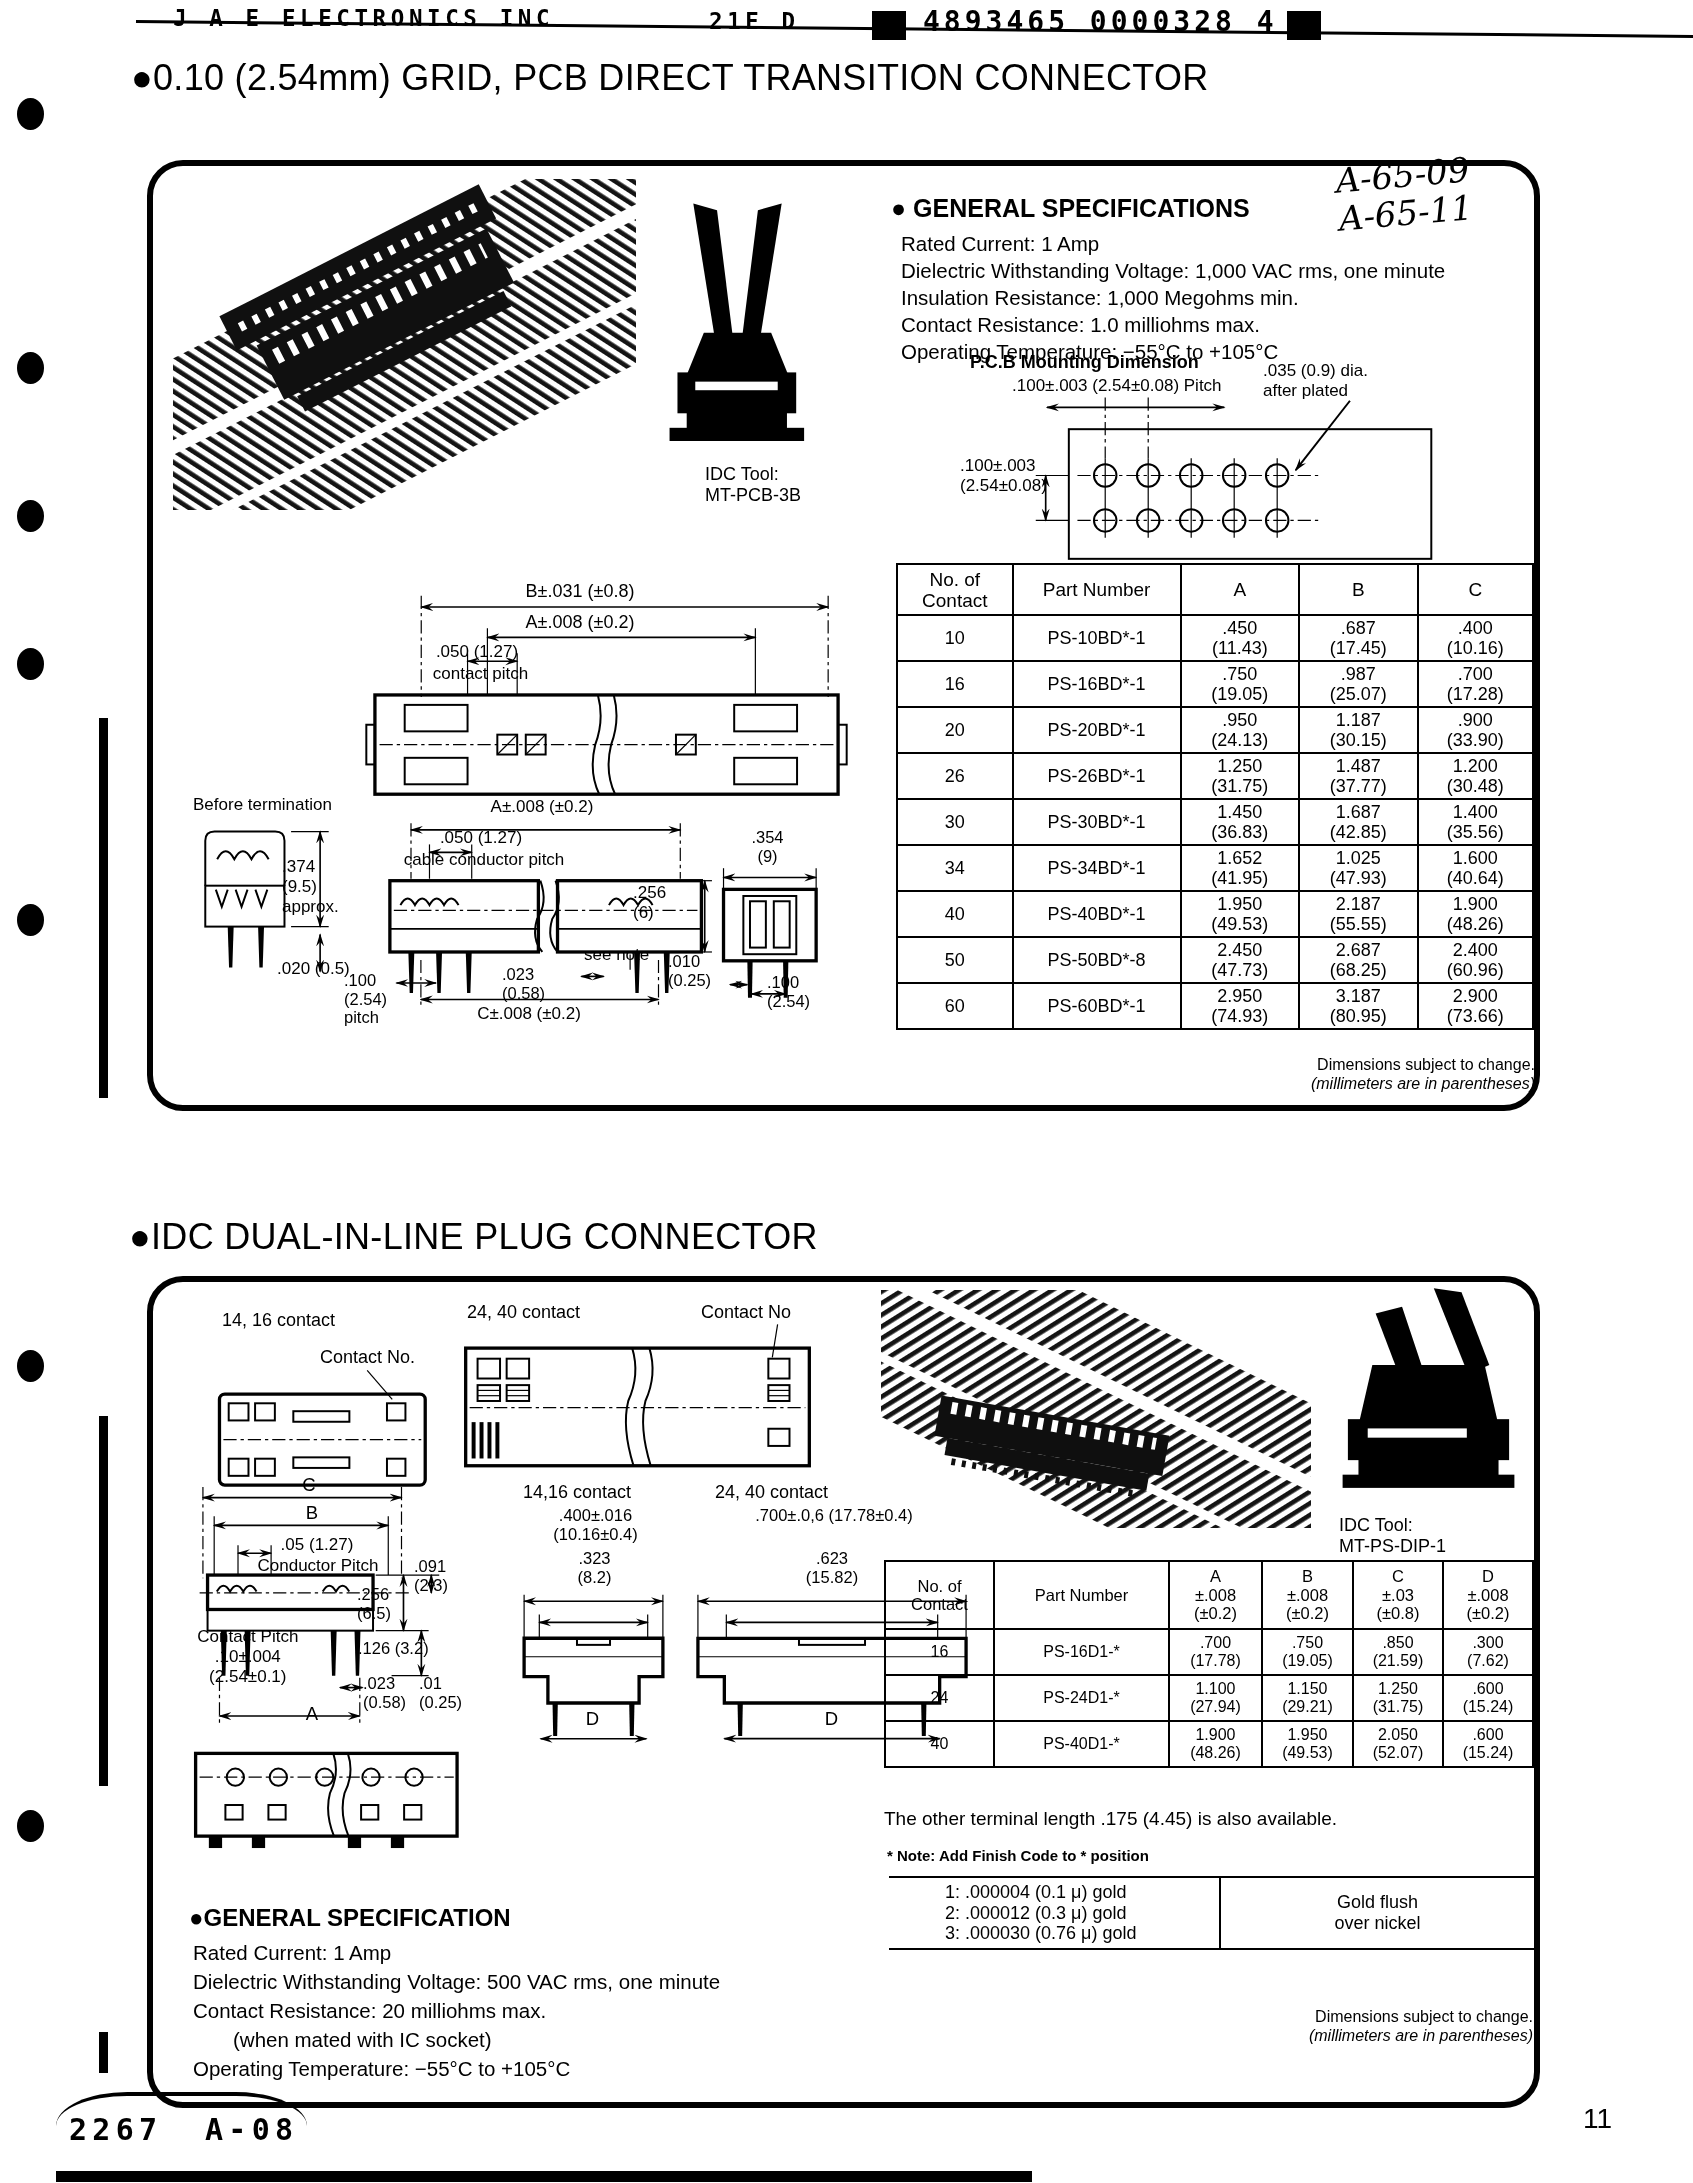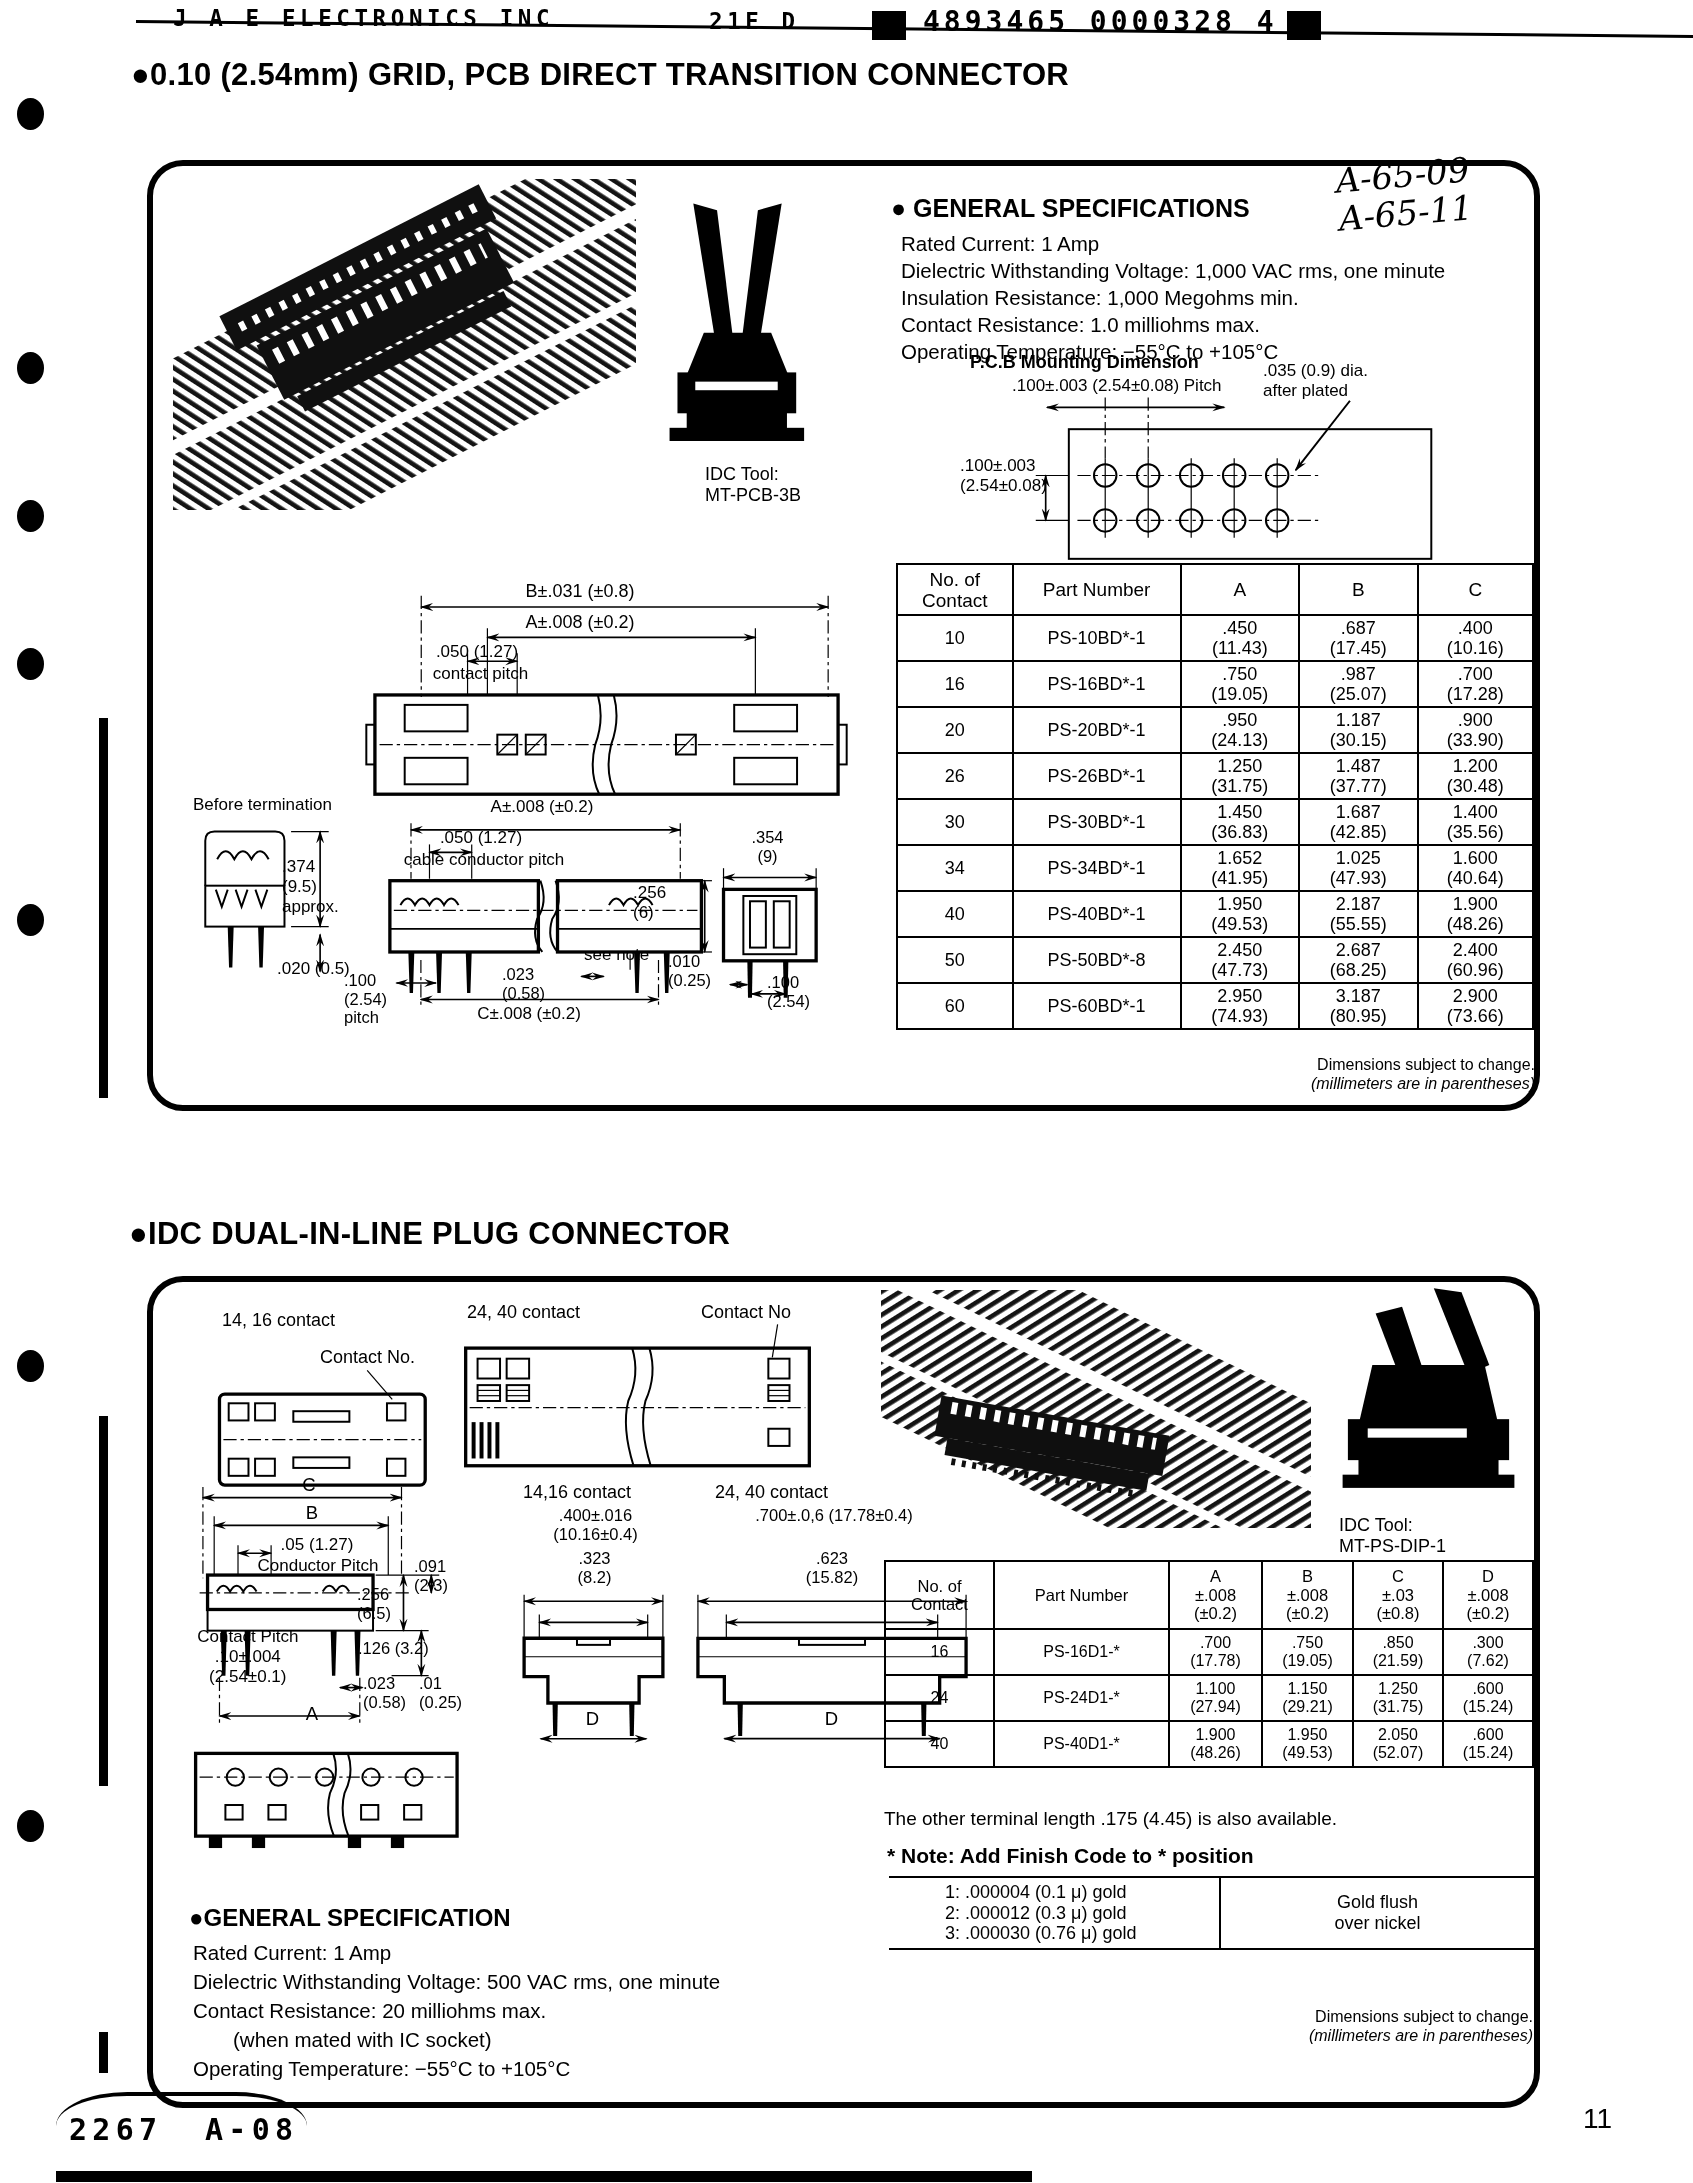--- a/index.html
+++ b/index.html
@@ -8,21 +8,21 @@
   .abs{position:absolute;}
   .pre{white-space:pre-line;}
   .ctr{text-align:center;}
   .hole{position:absolute;left:17px;width:26.5px;height:32px;background:#000;border-radius:50%;}
   .artifact{position:absolute;left:99px;width:9.3px;background:#000;}
   .hdr-line{position:absolute;left:136px;top:20px;width:1561px;height:3.3px;background:#000;
             transform:rotate(0.55deg);transform-origin:left top;}
   .hdr-txt{position:absolute;font-family:"DejaVu Sans Mono",monospace;font-weight:700;font-size:22.5px;letter-spacing:4.6px;}
   .bar-sq{position:absolute;width:34px;height:29px;background:#000;}
   .bar-num{position:absolute;font-family:"DejaVu Sans Mono",monospace;font-weight:700;font-size:28px;letter-spacing:4px;}
-  .sec-title{position:absolute;font-size:31px;font-weight:700;letter-spacing:0.3px;}
+  .sec-title{position:absolute;font-size:36px;font-weight:400;letter-spacing:0.3px;}
   .round-box{position:absolute;border:6px solid #000;border-radius:36px;background:#fff;}
   .h2head{position:absolute;font-size:25px;font-weight:700;}
   .handw{position:absolute;font-family:"DejaVu Serif",serif;font-style:italic;font-size:34px;line-height:38px;
          transform:rotate(-5deg);white-space:pre-line;}
   .speclines{position:absolute;font-size:20.5px;line-height:27px;}
   .speclines2{position:absolute;font-size:20.5px;line-height:29px;}
   .indent{padding-left:40px;}
   .lbl{position:absolute;font-size:17px;line-height:20px;}
   .lbl25{position:absolute;font-size:16.5px;line-height:18.5px;}
   .lbl27{position:absolute;font-size:18px;line-height:20.5px;}
@@ -672,21 +672,21 @@
 (49.53)</td>
             <td class="pre">2.050
 (52.07)</td>
             <td class="pre">.600
 (15.24)</td>
           </tr>
       </tbody>
     </table>
     <div class="note1" style="position:absolute;left:731px;top:526px">The other terminal length .175 (4.45) is also available.</div>
 
-    <div class="lbl bold" style="left:734px;top:564px;font-size:21px">* Note: Add Finish Code to * position</div>
+    <div class="lbl bold" style="left:734px;top:564px;font-size:15px">* Note: Add Finish Code to * position</div>
     <table class="ft">
       <colgroup>
           <col style="width:331px">
           <col style="width:314px">
         </colgroup>
       <tbody>
       <tr>
         <td class="pre lead">1: .000004 (0.1 μ) gold
 2: .000012 (0.3 μ) gold
 3: .000030 (0.76 μ) gold</td>

